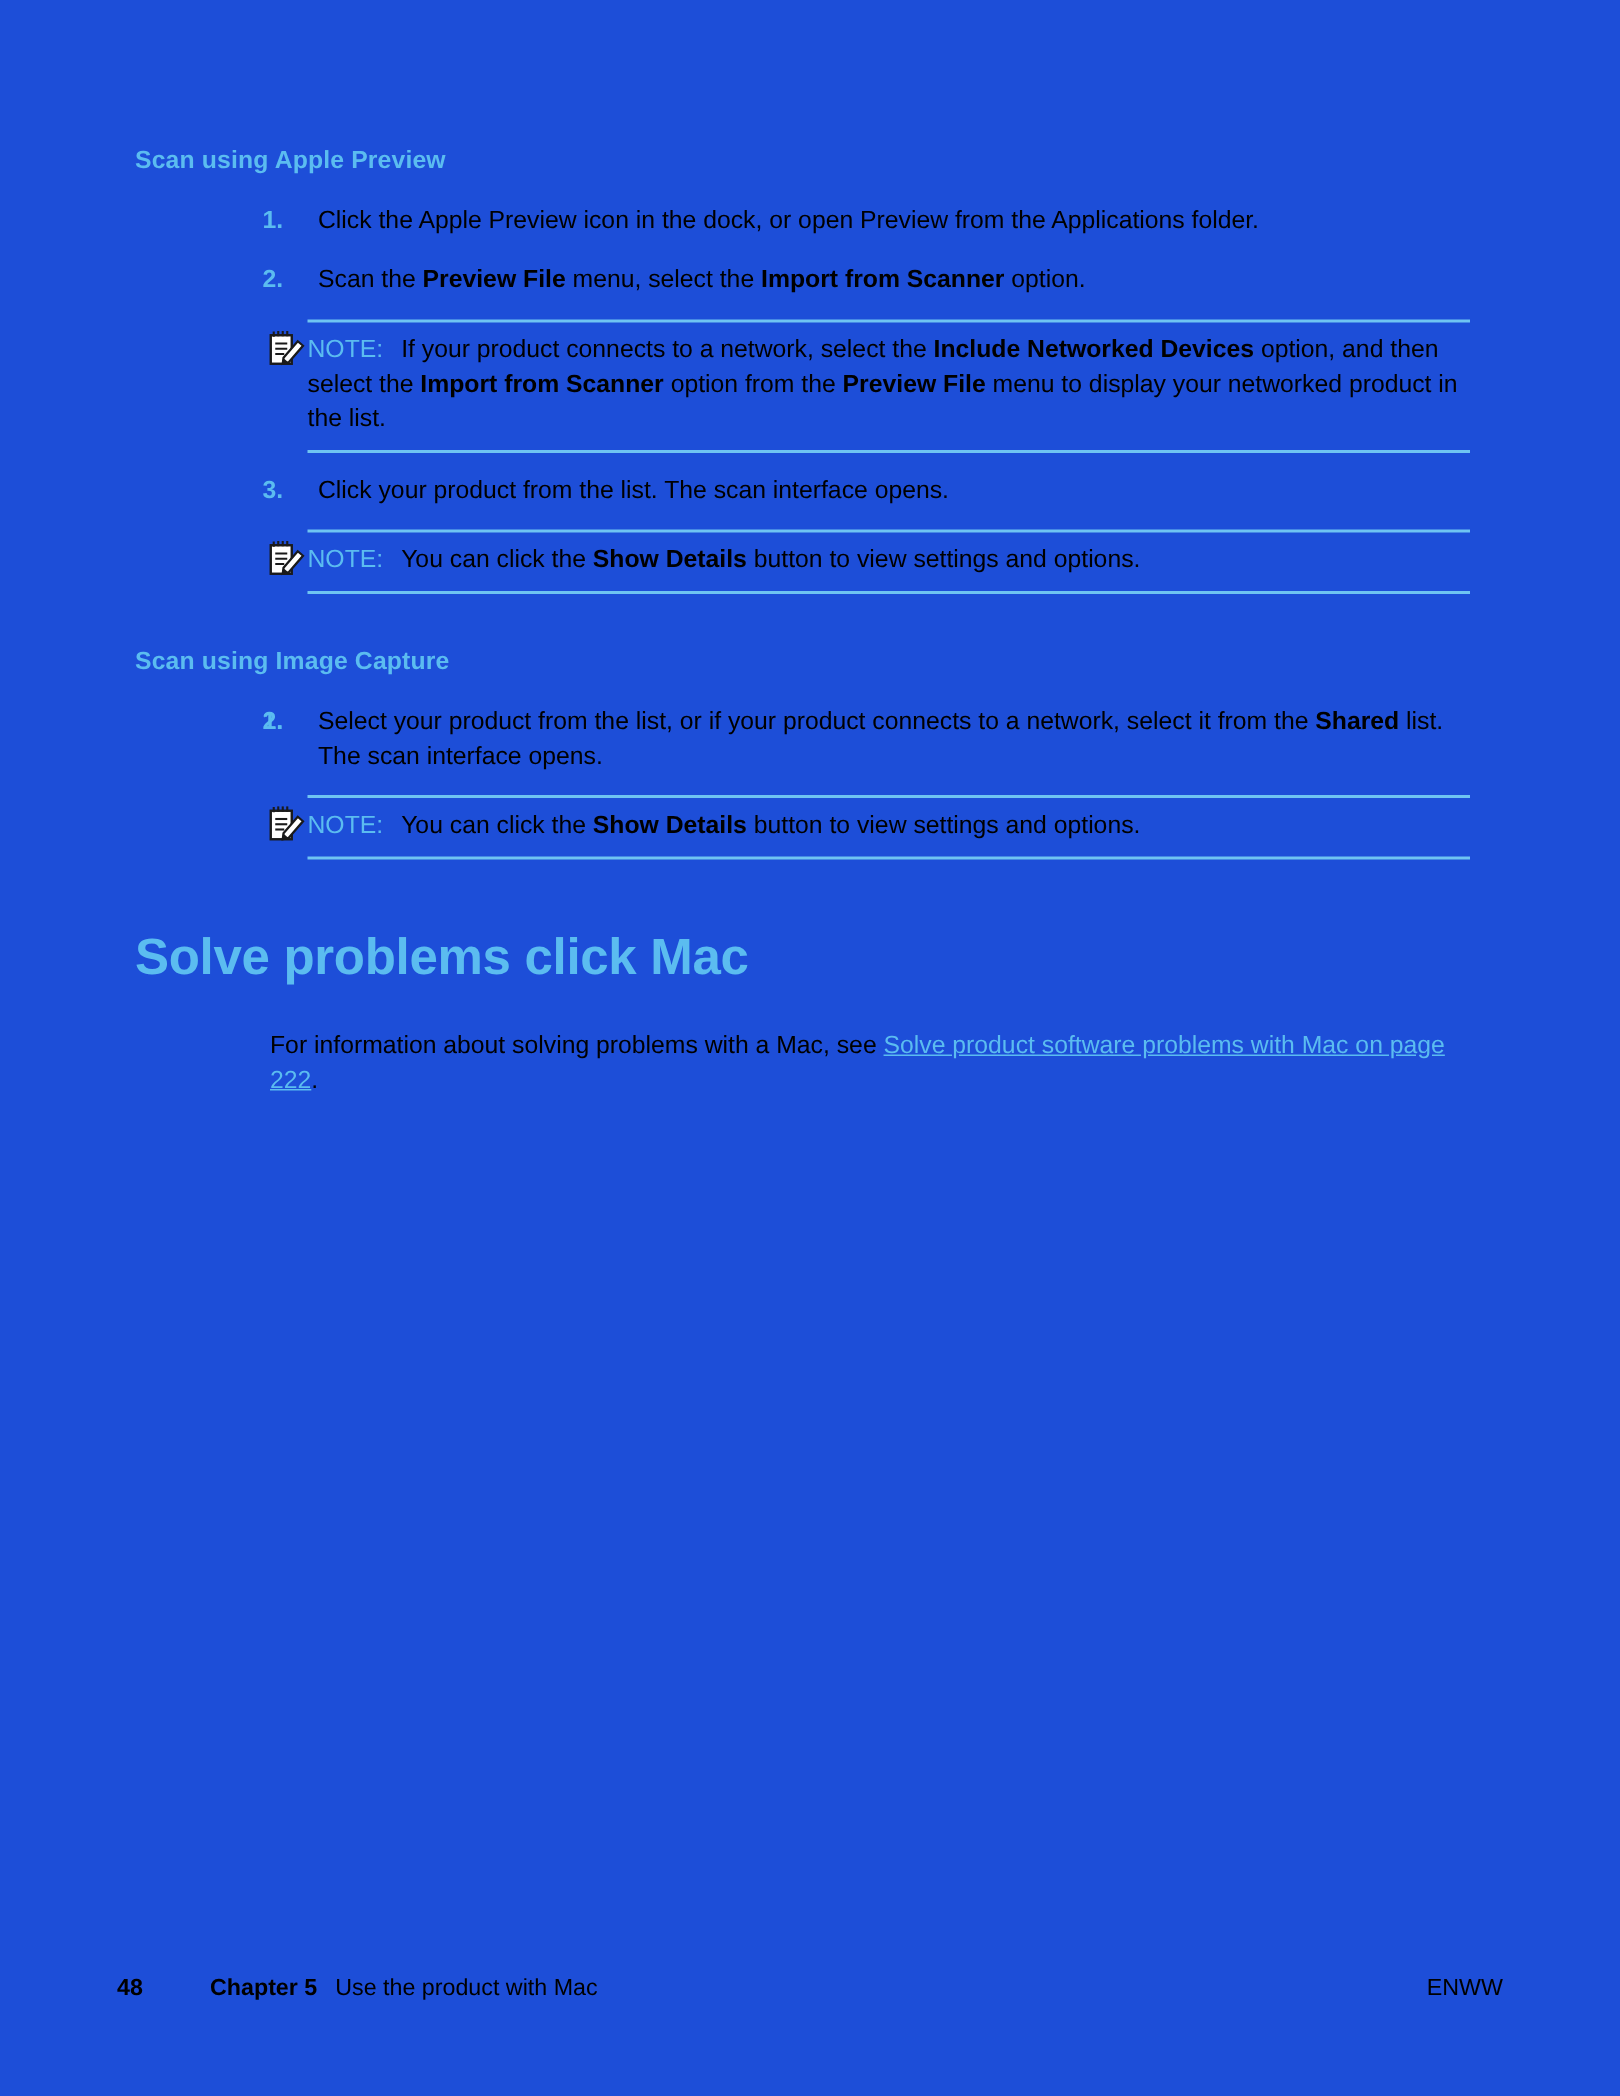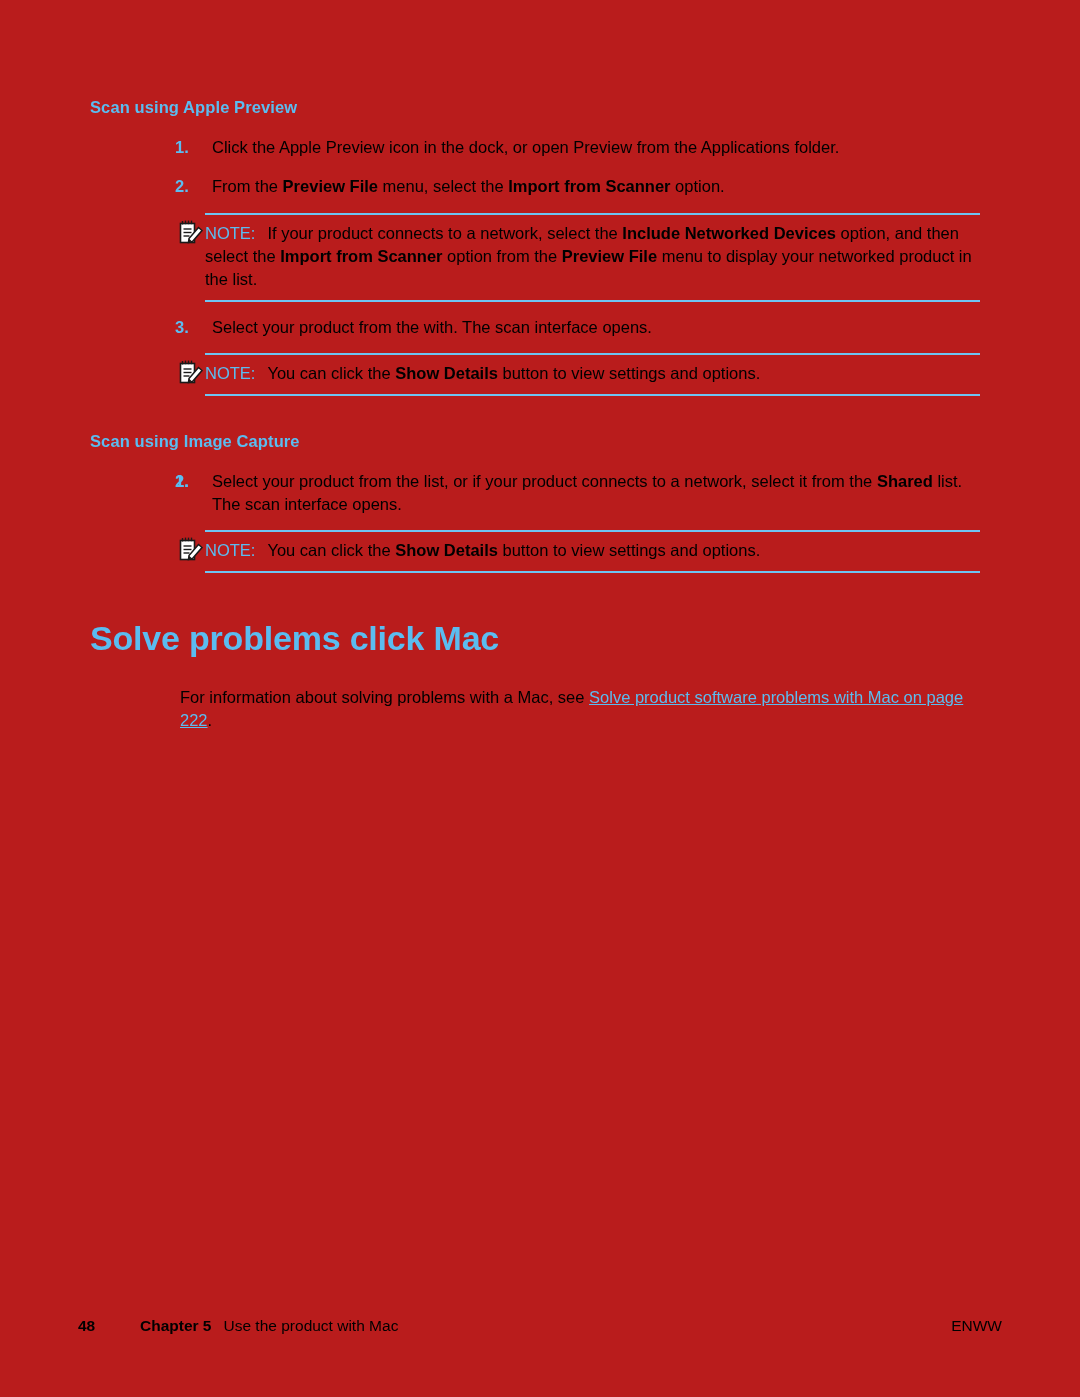--- a/index.html
+++ b/index.html
@@ -8,21 +8,21 @@
     background: #ffffff;
   }
   body {
     font-family: "Liberation Sans", sans-serif;
     color: #000000;
   }
   .page {
     position: relative;
     width: 1080px;
     height: 1397px;
-    background: #b91c1c;
+    background: #1d4ed8;
     overflow: hidden;
     box-sizing: border-box;
   }
 
   
   .content {
     position: absolute;
     left: 90px;
     top: 98px;
     width: 890px;
@@ -154,21 +154,21 @@
 
     <h3 class="h3">Scan using Apple Preview</h3>
 
     <ol class="steps">
       <li class="step">
         <span class="step-num">1.</span>
         <span class="step-body"><span>Click the Apple Preview icon in the dock, or open Preview from the Applications folder.</span></span>
       </li>
       <li class="step">
         <span class="step-num">2.</span>
-        <span class="step-body"><span>From the </span><b>Preview File</b><span> menu, select the </span><b>Import from Scanner</b><span> option.</span></span>
+        <span class="step-body"><span>Scan the </span><b>Preview File</b><span> menu, select the </span><b>Import from Scanner</b><span> option.</span></span>
       </li>
     </ol>
 
     <div class="note">
       <div class="note-rule-top"></div>
       <span class="note-icon">
         <svg viewBox="0 0 26 26" width="26" height="26" aria-hidden="true">
           <rect x="2.5" y="4.5" width="14" height="19" fill="#ffffff" stroke="#1a1a1a" stroke-width="1.6"></rect>
           <line x1="5.5" y1="10" x2="13.5" y2="10" stroke="#1a1a1a" stroke-width="1.4"></line>
           <line x1="5.5" y1="13.5" x2="13.5" y2="13.5" stroke="#1a1a1a" stroke-width="1.4"></line>
@@ -183,21 +183,21 @@
       </span>
       <div class="note-inner">
         <span class="note-label">NOTE:</span><span><span>If your product connects to a network, select the </span><b>Include Networked Devices</b><span> option, and then select the </span><b>Import from Scanner</b><span> option from the </span><b>Preview File</b><span> menu to display your networked product in the list.</span></span>
       </div>
       <div class="note-rule-bot"></div>
     </div>
 
     <ol class="steps">
       <li class="step">
         <span class="step-num">3.</span>
-        <span class="step-body"><span>Select your product from the with. The scan interface opens.</span></span>
+        <span class="step-body"><span>Click your product from the list. The scan interface opens.</span></span>
       </li>
     </ol>
 
     <div class="note">
       <div class="note-rule-top"></div>
       <span class="note-icon">
         <svg viewBox="0 0 26 26" width="26" height="26" aria-hidden="true">
           <rect x="2.5" y="4.5" width="14" height="19" fill="#ffffff" stroke="#1a1a1a" stroke-width="1.6"></rect>
           <line x1="5.5" y1="10" x2="13.5" y2="10" stroke="#1a1a1a" stroke-width="1.4"></line>
           <line x1="5.5" y1="13.5" x2="13.5" y2="13.5" stroke="#1a1a1a" stroke-width="1.4"></line>

